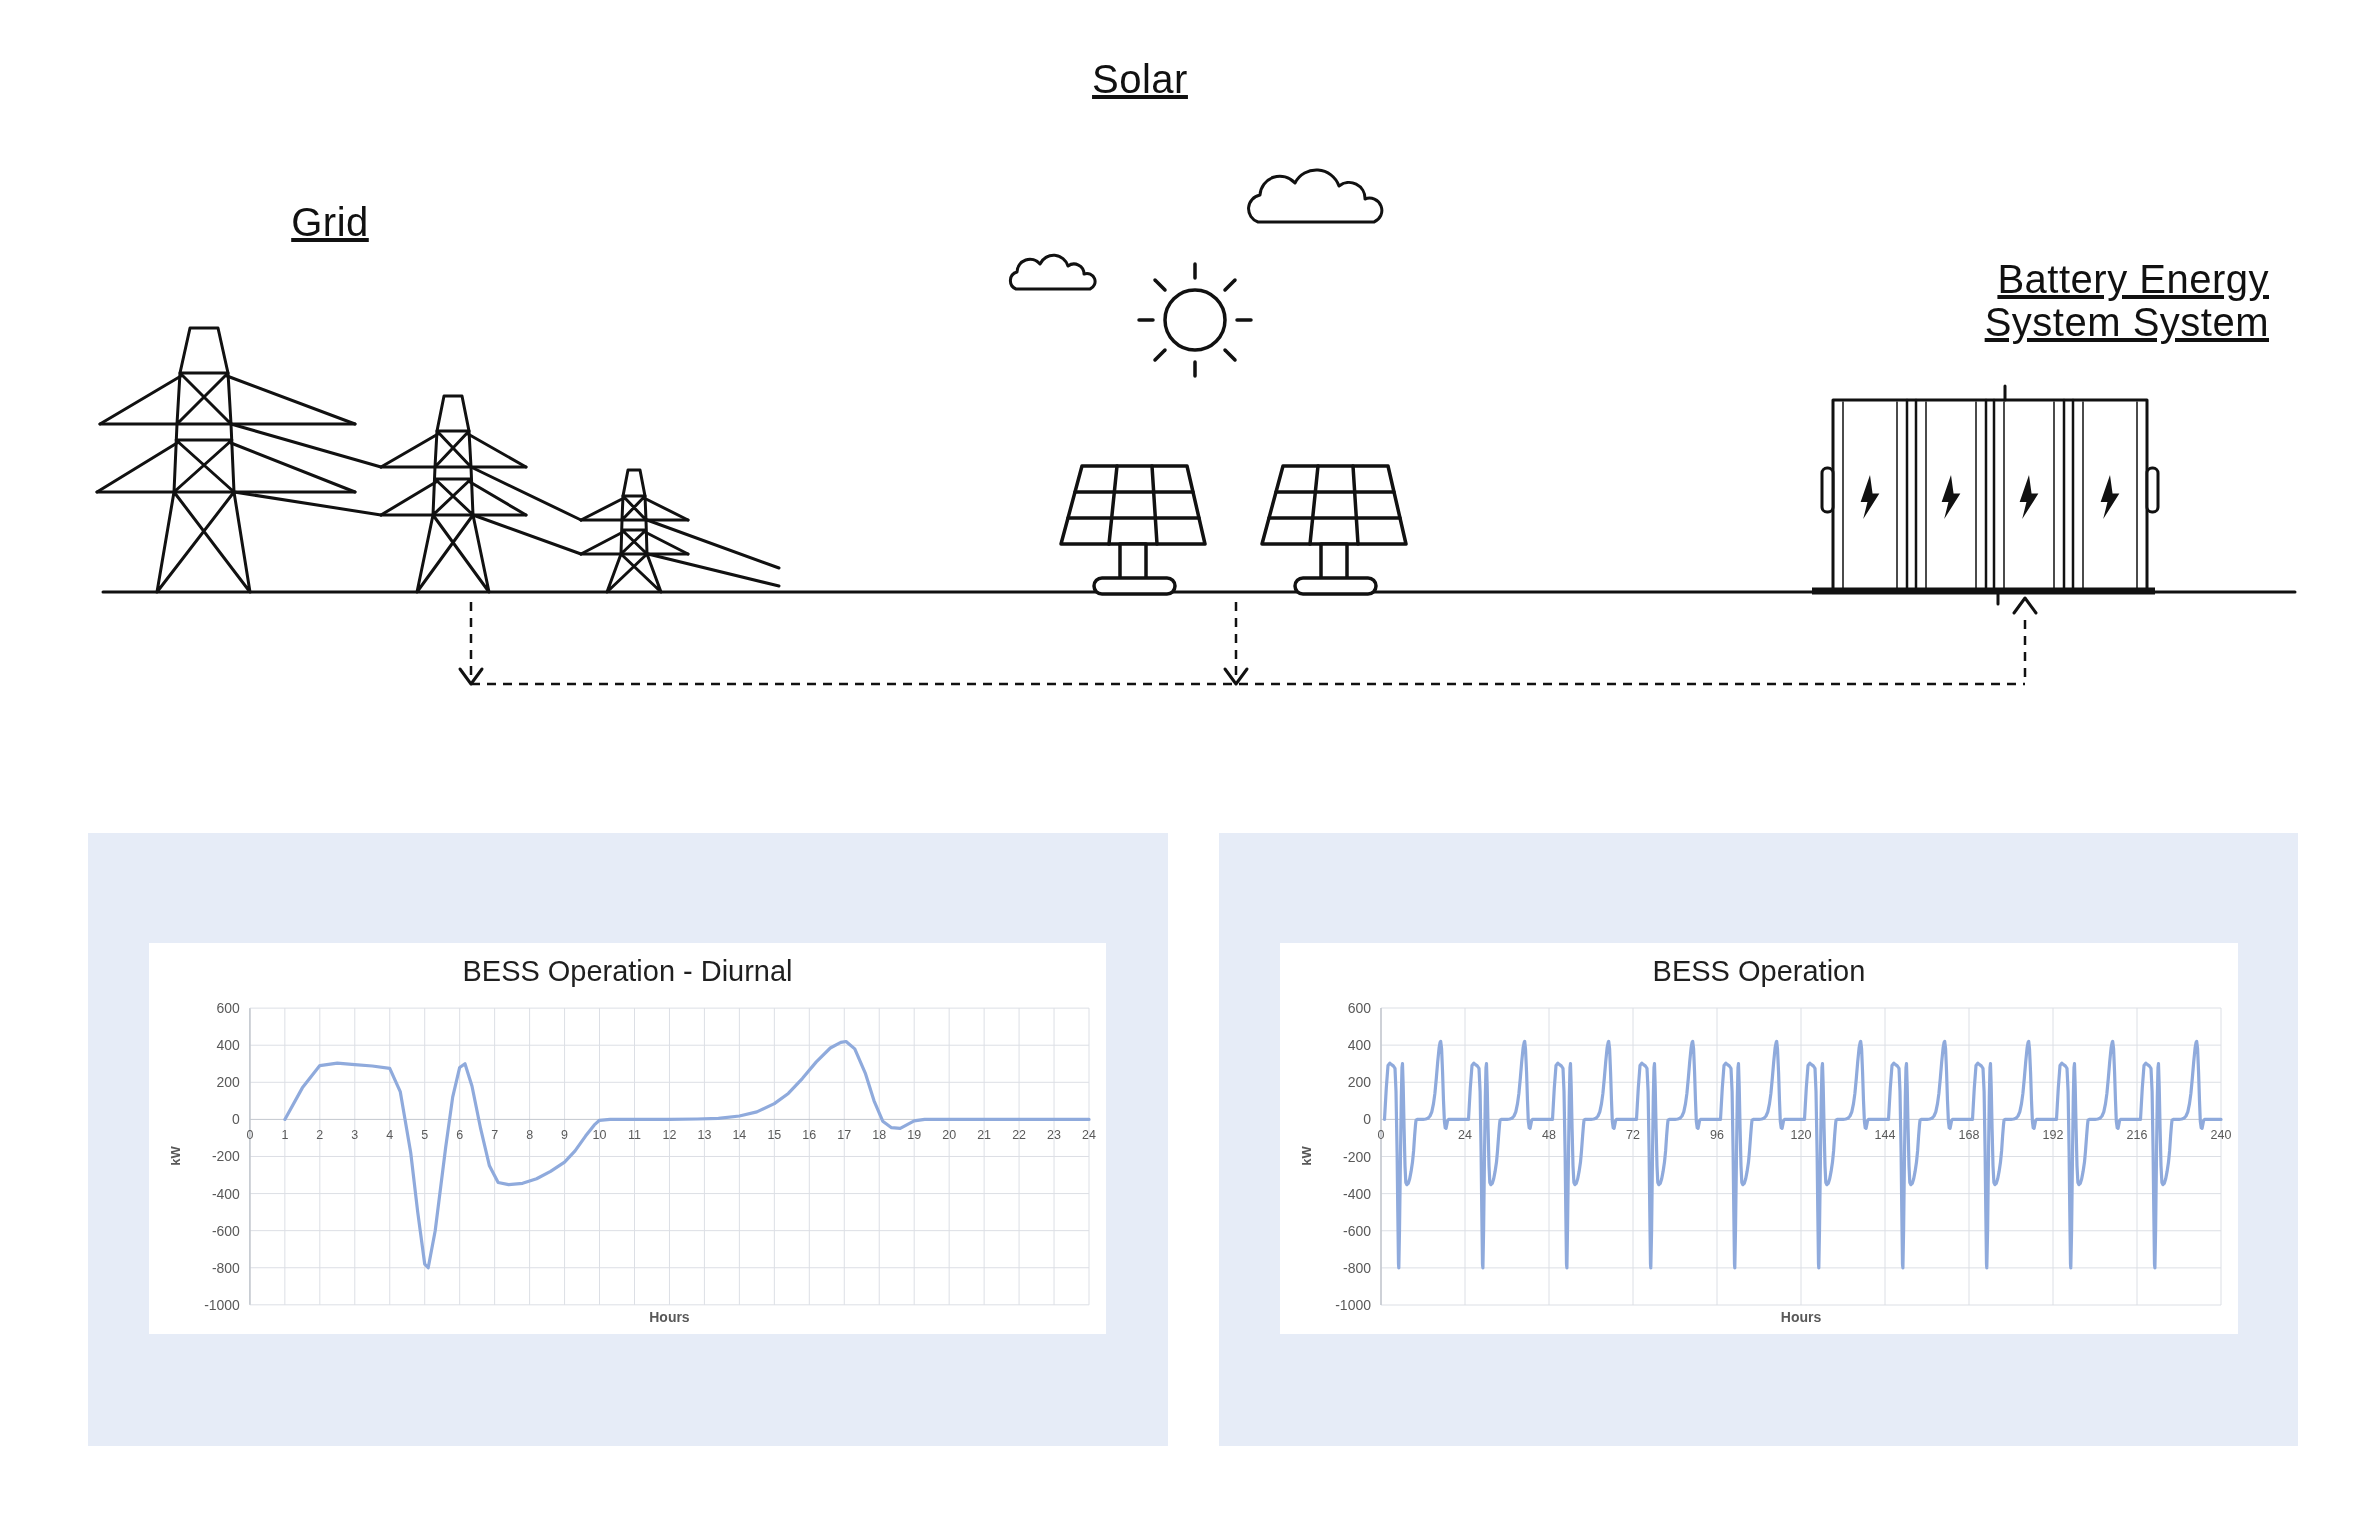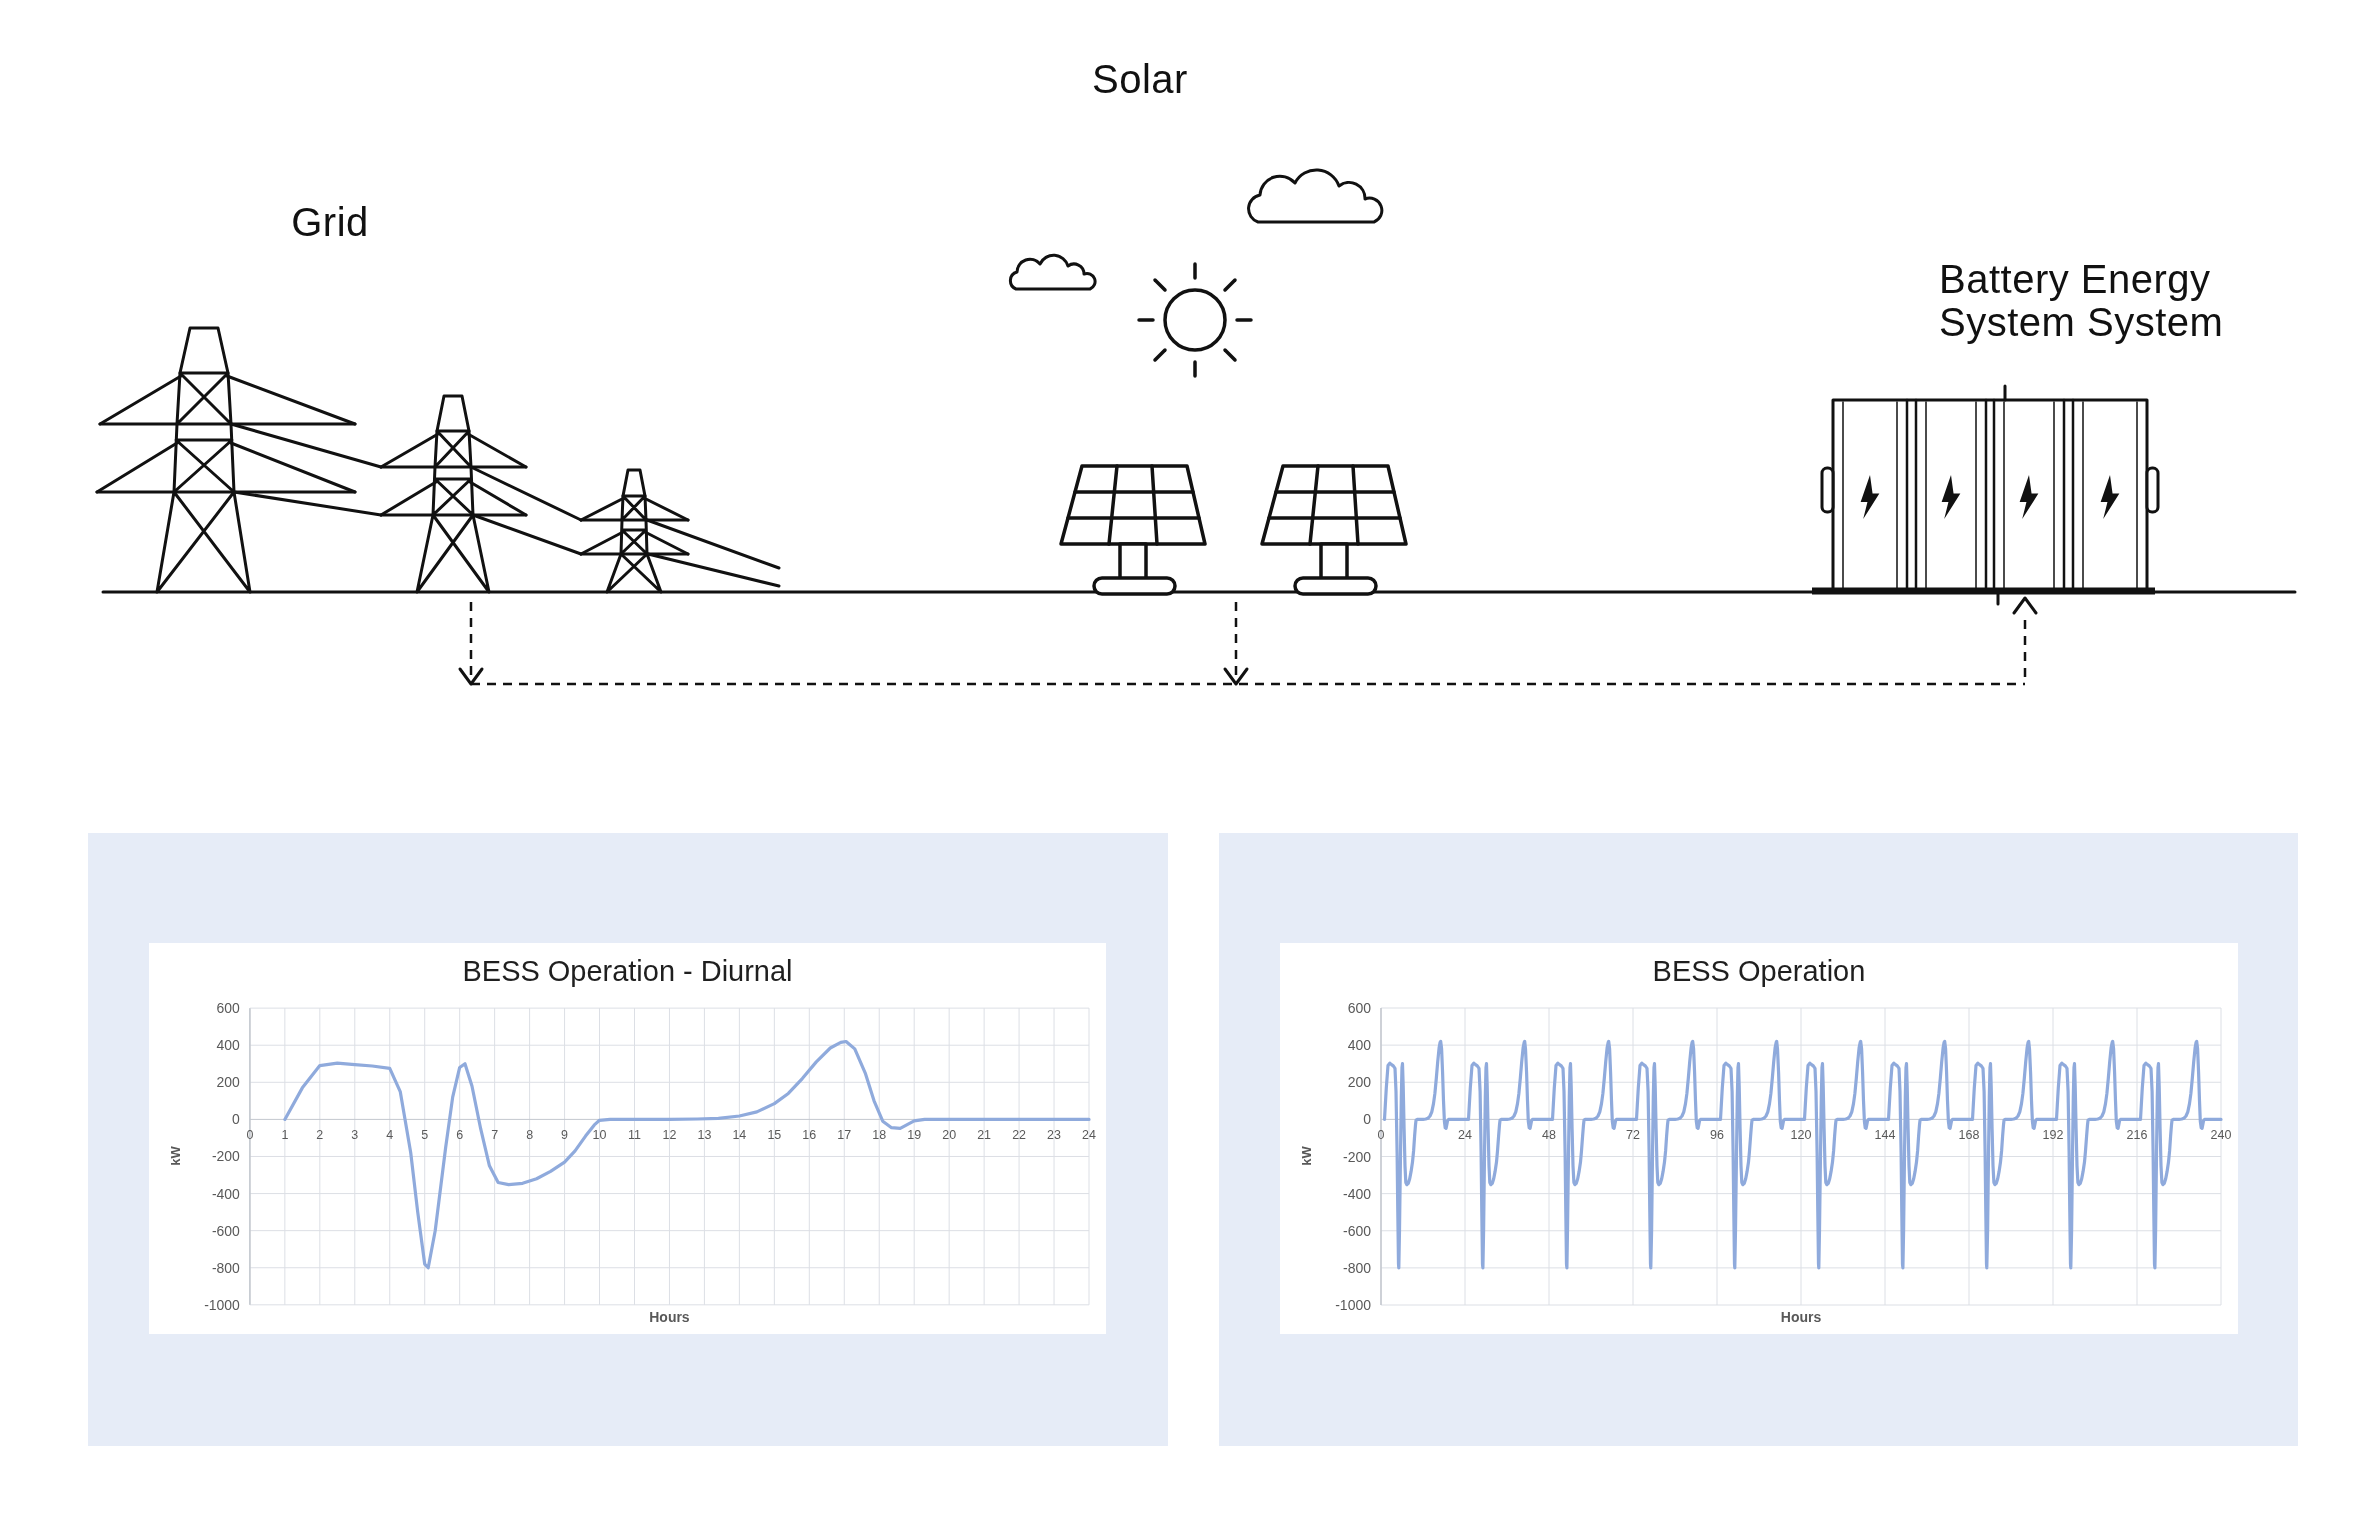--- a/index.html
+++ b/index.html
@@ -1,35 +1,35 @@
 <!DOCTYPE html>
 <html><head>
 <meta charset="utf-8">
 <style>
   html,body{margin:0;padding:0;background:#ffffff;}
   #canvas{position:relative;width:2361px;height:1519px;background:#ffffff;overflow:hidden;
           font-family:"Liberation Sans",sans-serif;}
-  .toplabel{position:absolute;color:#111;font-size:40px;text-align:center;letter-spacing:.5px;}
+  .toplabel{position:absolute;color:#111;font-size:40px;text-align:center;letter-spacing:.5px;text-decoration:underline;}
   .panel{position:absolute;}
   .card{position:absolute;background:#fff;}
   .card svg{display:block;width:100%;height:100%;}
   svg text{font-family:"Liberation Sans",sans-serif;}
   .ytick{font-size:14px;fill:#595959;}
   .xtick{font-size:12.5px;fill:#595959;}
   .ctitle{font-size:29px;fill:#1f1f1f;}
   .axlabel{font-size:14px;font-weight:bold;fill:#595959;}
 </style>
 </head>
 <body>
 
 <div id="canvas">
 
   <div class="toplabel" style="left:250px;top:200px;width:160px;">Grid</div>
   <div class="toplabel" style="left:1060px;top:57px;width:160px;">Solar</div>
-  <div class="toplabel" style="left:1939px;top:258px;width:330px;text-align:left;line-height:43px;">
+  <div class="toplabel" style="left:1939px;top:258px;width:330px;text-align:right;line-height:43px;">
     <span>Battery Energy</span><br>
     <span>System System</span>
   </div>
 
   <svg width="2361" height="740" viewBox="0 0 2361 740" style="position:absolute;left:0;top:0;">
     <g stroke="#111" stroke-width="3" fill="none" stroke-linecap="round" stroke-linejoin="round">
 
       <line x1="103" y1="592" x2="2295" y2="592"></line>
 
       <g>

